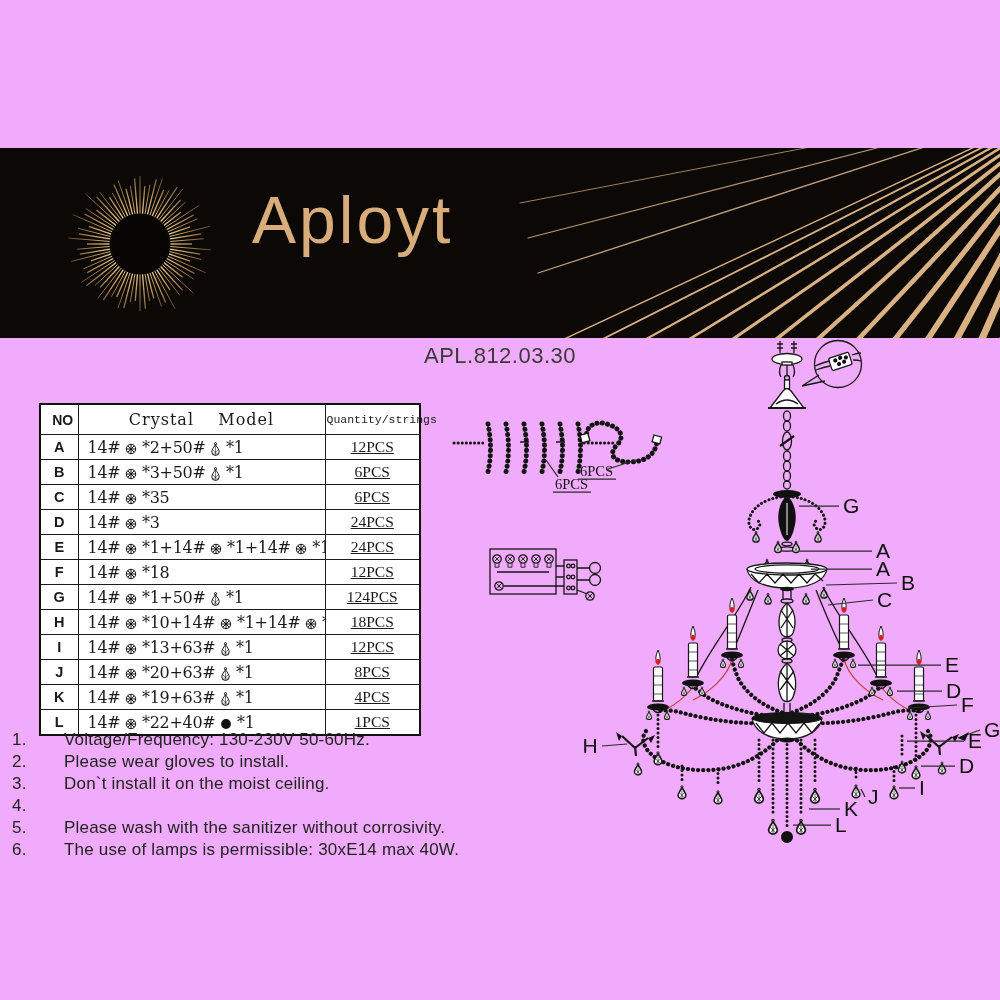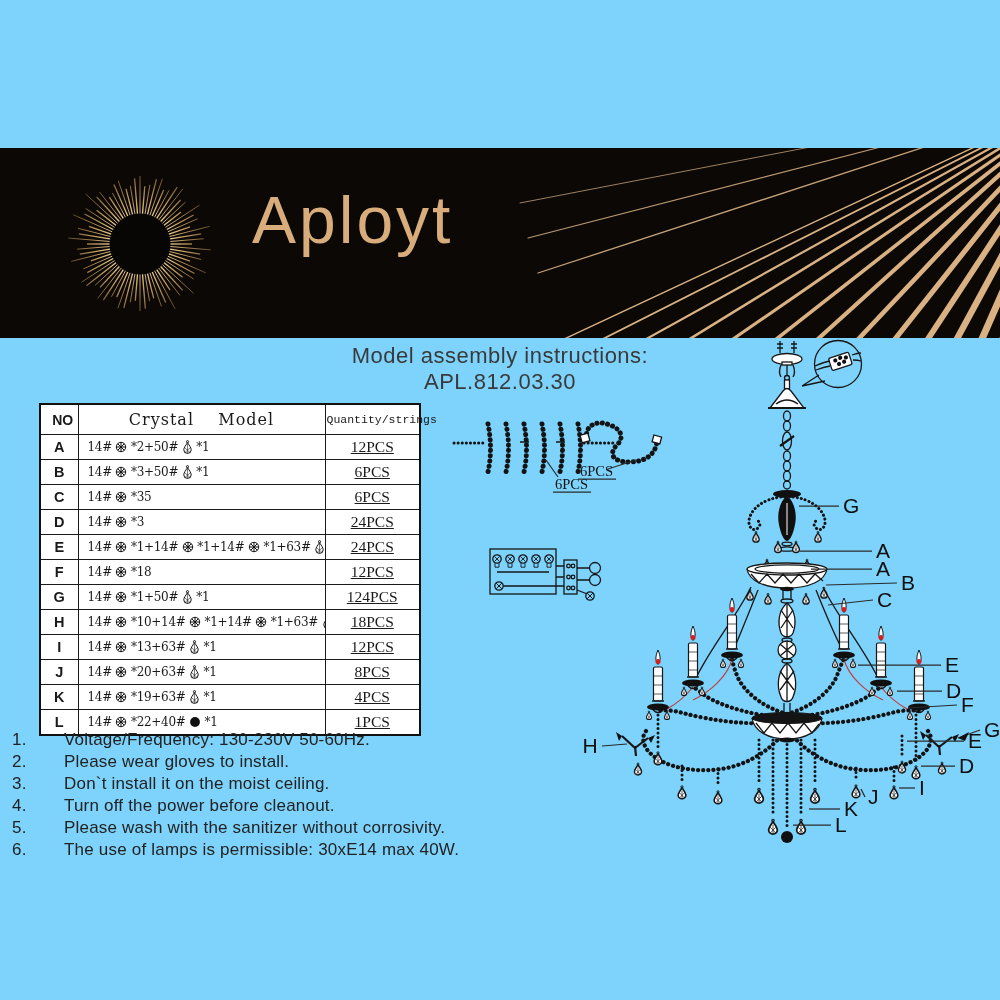--- a/index.html
+++ b/index.html
@@ -1,16 +1,16 @@
 <!DOCTYPE html>
 <html><head>
 <meta charset="utf-8">
 <style>
   html,body{margin:0;padding:0;background:#fff;}
-  .page{position:relative;width:1000px;height:1000px;background:#7dd3fc;overflow:hidden;
+  .page{position:relative;width:1000px;height:1000px;background:#f0abfc;overflow:hidden;
         font-family:"Liberation Sans",sans-serif;color:#1a1a1a;}
   
   .banner{position:absolute;left:0;top:148px;width:1000px;height:190px;background:#0b0805;}
   .sun{position:absolute;left:45px;top:8px;width:190px;height:174px;}
   .wordmark{position:absolute;left:252px;top:34px;font-size:66px;font-weight:400;
             color:#d8ad7b;letter-spacing:3px;font-family:"Liberation Sans",sans-serif;}
   .rays{position:absolute;left:0;top:0;width:1000px;height:190px;}
   
   .titleblock{position:absolute;left:0;top:343px;width:1000px;text-align:center;
               color:#3a3a3a;font-size:22px;line-height:26px;letter-spacing:.5px;}
@@ -19,21 +19,21 @@
           table-layout:fixed;background:#fff;}
   .ctable,.ctable th,.ctable td{border:1px solid #1b1b1b;}
   .ctable{border:2px solid #111;}
   .ctable th{height:27px;font-weight:normal;}
   .ctable td{height:24px;padding:0;}
   .col-no{width:38px;} .col-model{width:247px;} .col-qty{width:95px;}
   th.h-no{font-size:14px;font-weight:bold;padding-left:8px;}
   th.h-model{font-family:"DejaVu Serif",serif;font-size:16px;letter-spacing:1px;white-space:pre;text-align:center;}
   th.h-qty{font-family:"Liberation Mono",monospace;font-size:11.5px;}
   td.no{font-size:14.5px;font-weight:bold;text-align:center;}
-  td.model{font-family:"DejaVu Serif",serif;font-size:12px;letter-spacing:-.3px;
+  td.model{font-family:"DejaVu Serif",serif;font-size:16px;letter-spacing:-.3px;
            padding-left:9px;white-space:nowrap;overflow:hidden;}
   td.qty{font-family:"Liberation Serif",serif;font-size:15.5px;text-align:center;text-decoration:underline;}
   .ic{width:12px;height:12px;vertical-align:-2px;}
   .ic.icT{width:11px;height:15px;vertical-align:-4px;}
   .ic circle,.ic path{fill:none;stroke:#111;stroke-width:1;}
   .ic path.h{stroke-width:.55;}
   
   .instructions{position:absolute;left:10px;top:729px;width:480px;font-size:17px;color:#222;letter-spacing:.2px;}
   .instr-row{display:flex;line-height:22px;}
   .instr-num{width:52px;padding-left:2px;}
@@ -166,21 +166,20 @@
         <line x1="1090" y1="-55" x2="888" y2="200" stroke-width="5.2"></line>
         <line x1="1090" y1="-55" x2="922" y2="200" stroke-width="5.8"></line>
         <line x1="1090" y1="-55" x2="952" y2="200" stroke-width="6.4"></line>
         <line x1="1090" y1="-55" x2="978" y2="200" stroke-width="7"></line>
         <line x1="1090" y1="-55" x2="1000" y2="200" stroke-width="7.6"></line>
       </g>
     </svg>
   </header>
 
   <div class="titleblock">
-    <div>Model assembly instructions:</div>
     <div>APL.812.03.30</div>
   </div>
 
   <table class="ctable">
     <colgroup>
         <col class="col-no">
         <col class="col-model">
         <col class="col-qty">
       </colgroup>
     <thead>
@@ -344,21 +343,20 @@
       <div class="instr-row">
         <span class="instr-num">2.</span>
         <span class="instr-txt">Please wear gloves to install.</span>
       </div>
       <div class="instr-row">
         <span class="instr-num">3.</span>
         <span class="instr-txt">Don`t install it on the moist ceiling.</span>
       </div>
       <div class="instr-row">
         <span class="instr-num">4.</span>
-        <span class="instr-txt">Turn off the power before cleanout.</span>
       </div>
       <div class="instr-row">
         <span class="instr-num">5.</span>
         <span class="instr-txt">Please wash with the sanitizer without corrosivity.</span>
       </div>
       <div class="instr-row">
         <span class="instr-num">6.</span>
         <span class="instr-txt">The use of lamps is permissible: 30xE14 max 40W.</span>
       </div>
     </div>

